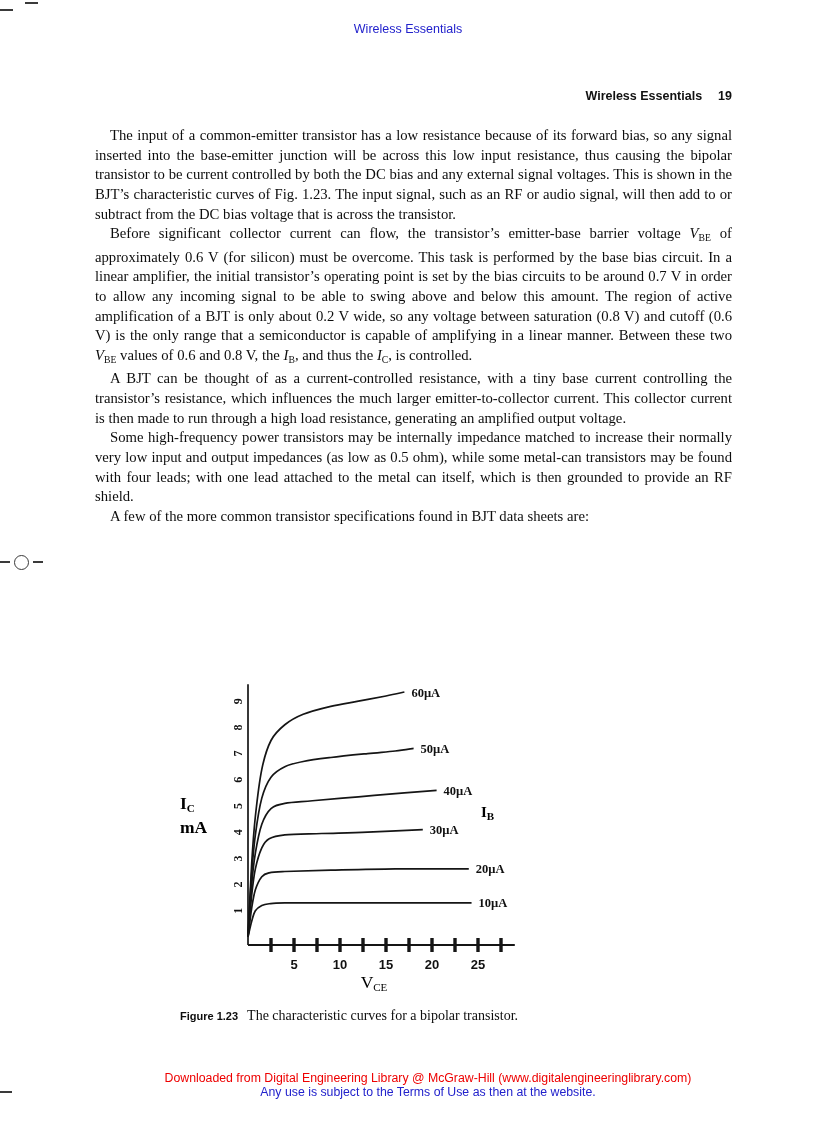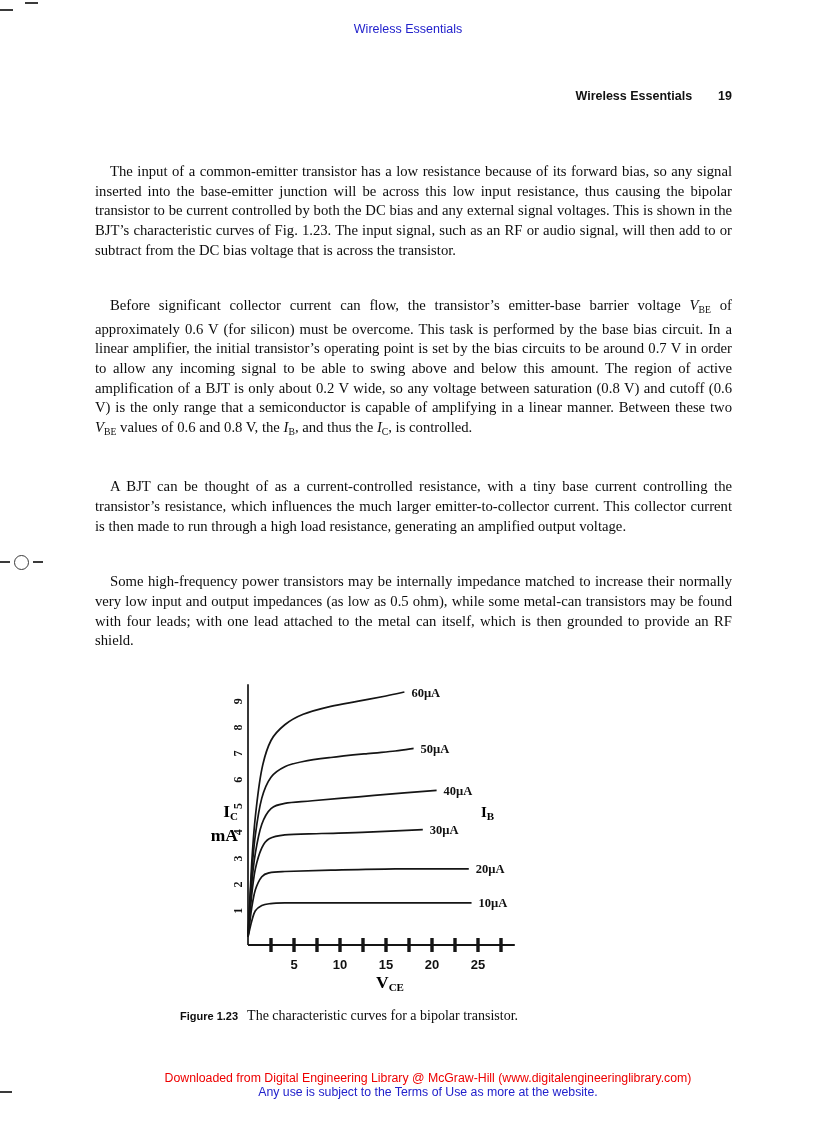--- a/index.html
+++ b/index.html
@@ -9,36 +9,36 @@
   
   .cm { position:absolute; background:#3a3a3a; }
   .cm-circle { position:absolute; left:14px; top:555px; width:15px; height:15px;
                border:1.5px solid #3a3a3a; border-radius:50%; }
 
   .running-head { position:absolute; top:22px; left:0; width:100%; text-align:center;
                   font:12.5px "Liberation Sans", sans-serif; color:#2222cc; }
 
   .page-header { position:absolute; top:89px; left:95px; width:637px; text-align:right;
                  font:bold 12.5px "Liberation Sans", sans-serif; color:#111; }
-  .page-header .pagenum { margin-left:26px; }
+  .page-header .pagenum { margin-left:16px; }
 
   .article { position:absolute; top:126px; left:95px; width:637px;
              font-size:14.7px; line-height:19.65px; text-align:justify; color:#0d0d0d; }
-  .article p { text-indent:15px;margin-top:36px; }
+  .article p { text-indent:15px; }
   .article .i { font-style:italic; }
   .article .sub { font-size:0.66em; vertical-align:-0.28em; }
 
   
   .figure { position:absolute; left:180px; top:682px; width:380px; height:335px; }
   .figure svg { position:absolute; left:0; top:0; }
-  .ylabel { position:absolute; left:0; top:120px; width:58px; text-align:right;
+  .ylabel { position:absolute; left:0; top:112px; width:58px; text-align:left;
             font-weight:bold; font-size:17.5px; line-height:19px; color:#000; }
   .ylabel sub, .xlabel sub, .iblabel sub { font-size:11px; vertical-align:-3px; }
-  .xlabel { position:absolute; left:140px; top:290px; width:140px; text-align:center;
-            font-weight:bold; font-size:17.5px; color:#000; }
+  .xlabel { position:absolute; left:124px; top:290px; width:140px; text-align:center;
+            font-weight:normal; font-size:17.5px; color:#000; }
   .iblabel { position:absolute; left:301px; top:122px; font-weight:bold; font-size:15px; color:#000; }
   svg text.xt { font:bold 13px "Liberation Sans", sans-serif; fill:#111; }
   svg text.yt { font:600 12px "Liberation Serif", serif; fill:#111; }
   svg text.clabel { font:600 12.5px "Liberation Serif", serif; fill:#111; }
 
   .caption { position:absolute; left:180px; top:1006px; width:540px; color:#0d0d0d; }
   .figlabel { font:bold 11px "Liberation Sans", sans-serif; margin-right:9px;text-align:center; }
   .figtext { font-size:14px; }
 
   .footer { position:absolute; left:0; top:1071px; width:100%; text-align:center;
@@ -60,20 +60,21 @@
 
 <div class="page-header">
   <span>Wireless Essentials</span><span class="pagenum">19</span>
 </div>
 
 <div class="article">
     <p><span>The input of a common-emitter transistor has a low resistance because of its forward bias, so any signal inserted into the base-emitter junction will be across this low input resistance, thus causing the bipolar transistor to be current controlled by both the DC bias and any external signal voltages. This is shown in the BJT’s characteristic curves of Fig. 1.23. The input signal, such as an RF or audio signal, will then add to or subtract from the DC bias voltage that is across the transistor.</span></p>
     <p><span>Before significant collector current can flow, the transistor’s emitter-base barrier voltage </span><span class="i">V</span><span class="sub">BE</span><span> of approximately 0.6 V (for silicon) must be overcome. This task is performed by the base bias circuit. In a linear amplifier, the initial transistor’s operating point is set by the bias circuits to be around 0.7 V in order to allow any incoming signal to be able to swing above and below this amount. The region of active amplification of a BJT is only about 0.2 V wide, so any voltage between saturation (0.8 V) and cutoff (0.6 V) is the only range that a semiconductor is capable of amplifying in a linear manner. Between these two </span><span class="i">V</span><span class="sub">BE</span><span> values of 0.6 and 0.8 V, the </span><span class="i">I</span><span class="sub">B</span><span>, and thus the </span><span class="i">I</span><span class="sub">C</span><span>, is controlled.</span></p>
     <p><span>A BJT can be thought of as a current-controlled resistance, with a tiny base current controlling the transistor’s resistance, which influences the much larger emitter-to-collector current. This collector current is then made to run through a high load resistance, generating an amplified output voltage.</span></p>
     <p><span>Some high-frequency power transistors may be internally impedance matched to increase their normally very low input and output impedances (as low as 0.5 ohm), while some metal-can transistors may be found with four leads; with one lead attached to the metal can itself, which is then grounded to provide an RF shield.</span></p>
+    <p><span>A few of the more common transistor specifications found in BJT data sheets are:</span></p>
   </div>
 
 <div class="figure">
   <svg width="380" height="335" viewBox="0 0 380 335">
       <line x1="68" y1="263" x2="68" y2="2.1700000000000443" stroke="#151515" stroke-width="1.7"></line>
       <line x1="68" y1="263" x2="334.79999999999995" y2="263" stroke="#151515" stroke-width="2"></line>
       <line x1="91" y1="256" x2="91" y2="270" stroke="#151515" stroke-width="3.4"></line>
       <line x1="114" y1="256" x2="114" y2="270" stroke="#151515" stroke-width="3.4"></line>
       <line x1="137" y1="256" x2="137" y2="270" stroke="#151515" stroke-width="3.4"></line>
       <line x1="160" y1="256" x2="160" y2="270" stroke="#151515" stroke-width="3.4"></line>
@@ -122,14 +123,14 @@
     <span>V</span><sub>CE</sub>
   </div>
 </div>
 
 <div class="caption">
   <span class="figlabel">Figure 1.23</span><span class="figtext">The characteristic curves for a bipolar transistor.</span>
 </div>
 
 <div class="footer">
   <div class="f-red">Downloaded from Digital Engineering Library @ McGraw-Hill (www.digitalengineeringlibrary.com)</div>
-  <div class="f-blue">Any use is subject to the Terms of Use as more at the website.</div>
+  <div class="f-blue">Any use is subject to the Terms of Use as then at the website.</div>
 </div>
 
 </body></html>

